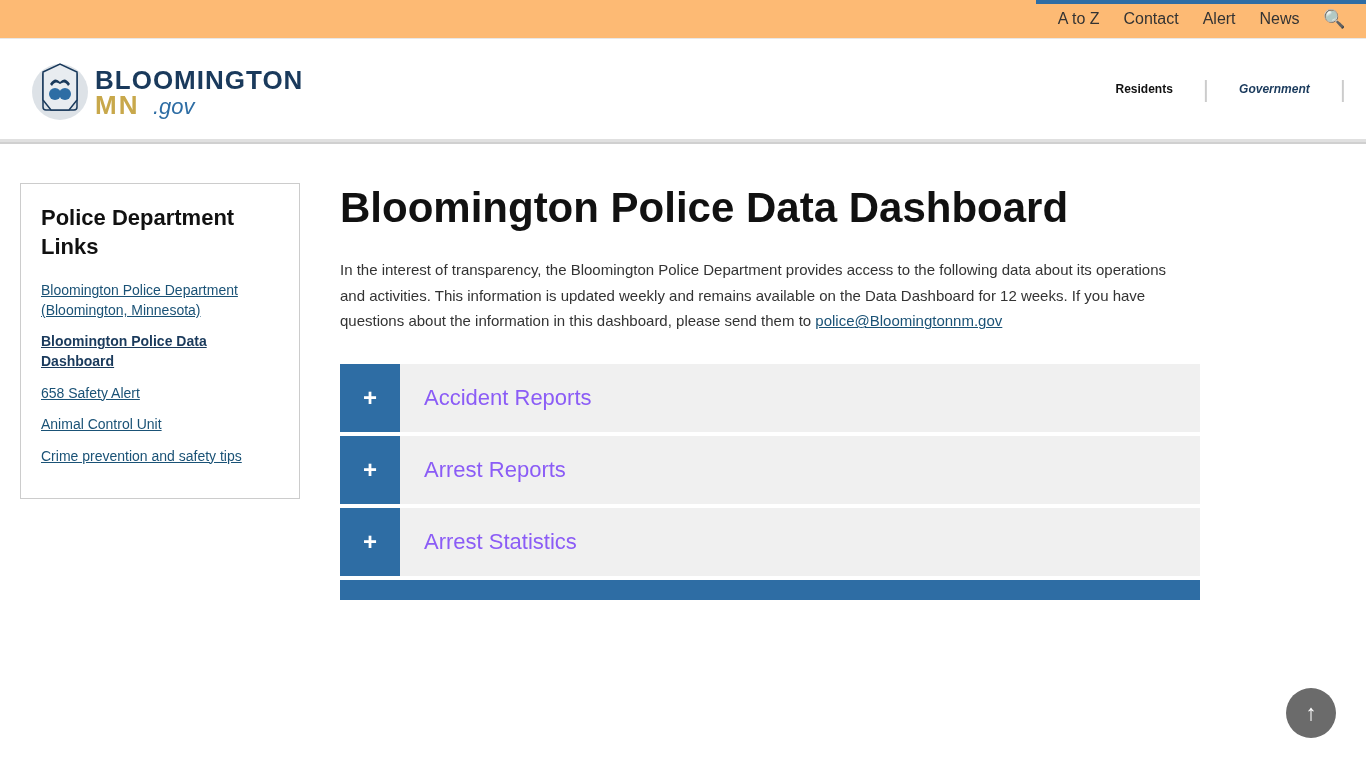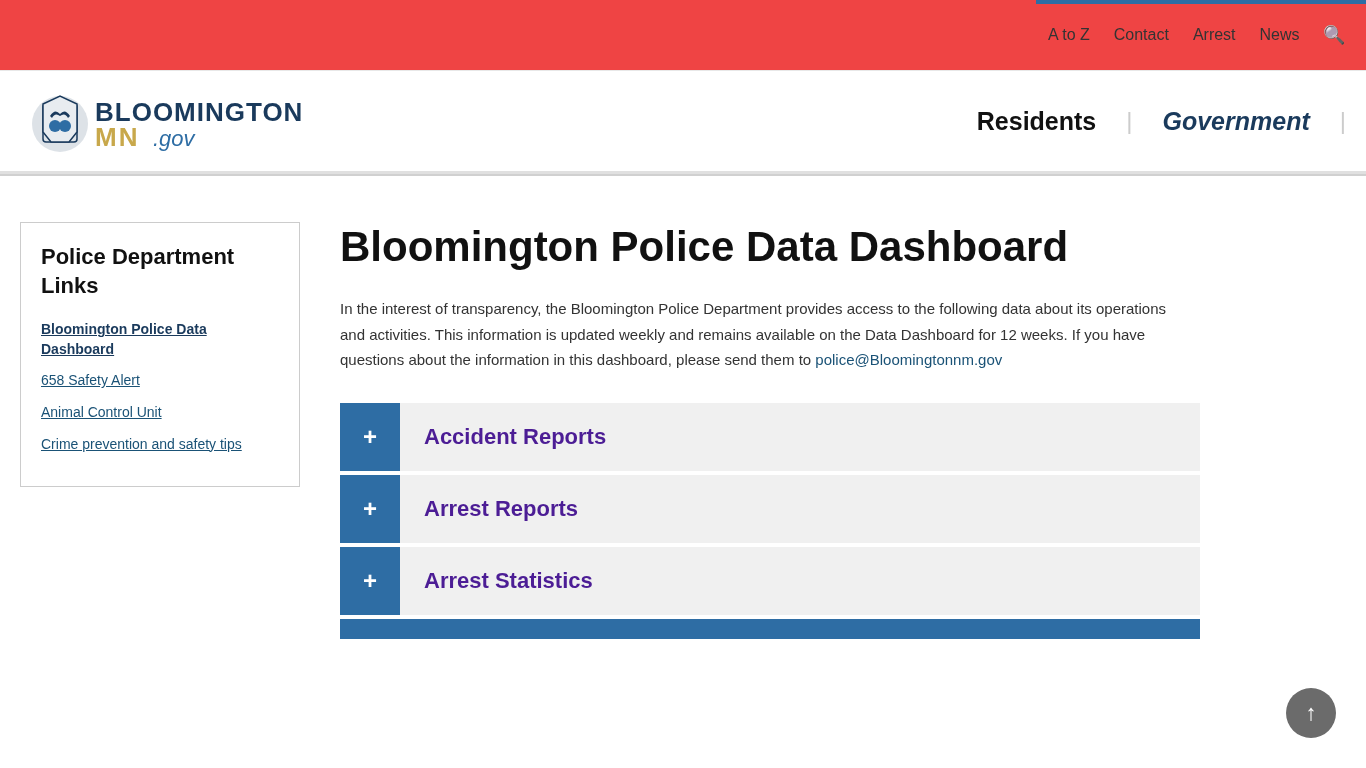--- a/index.html
+++ b/index.html
@@ -27,21 +27,21 @@
     .logo-svg {
       width: 340px;
       height: 80px;
     }
     .main-nav {
       display: flex;
       align-items: center;
       gap: 0;
     }
     .nav-item {
-      font-size: 25px;
+      font-size: 12px;
       font-weight: bold;
       color: #111;
       padding: 10px 30px;
       text-decoration: none;
       cursor: pointer;
       border: none;
       background: none;
     }
     .nav-divider {
       color: #ccc;
@@ -57,21 +57,21 @@
     .header-rule {
       border: none;
       border-top: 2px solid #d0d0d0;
       margin: 0;
     }
 
     
     .main-layout {
       display: flex;
       max-width: 1366px;
-      margin: 16px auto;
+      margin: 9px auto;
       padding: 30px 20px;
       gap: 40px;
     }
 
     
     .sidebar {
       min-width: 220px;
       max-width: 280px;
       border: 1px solid #ccc;
       padding: 20px;
@@ -118,20 +118,21 @@
     }
     .intro-text {
       font-size: 15px;
       color: #333;
       line-height: 1.7;
       margin-bottom: 30px;
       max-width: 850px;
     }
     .intro-text a {
       color: #1a5276;
+      text-decoration: underline;
     }
 
     
     .accordion {
       display: flex;
       flex-direction: column;
       gap: 4px;
       max-width: 860px;
     }
     .accordion-item {
@@ -148,22 +149,22 @@
       width: 60px;
       min-width: 60px;
       height: 68px;
       display: flex;
       align-items: center;
       justify-content: center;
       flex-shrink: 0;
     }
     .accordion-label {
       font-size: 22px;
-      font-weight: bold;
-      color: #4c1d95;
+      font-weight: normal;
+      color: #8b5cf6;
       padding: 0 24px;
     }
     .accordion-item:last-child {
       margin-bottom: 0;
     }
 
     
     .back-to-top {
       position: fixed;
       bottom: 30px;
@@ -177,45 +178,45 @@
       font-size: 22px;
       cursor: pointer;
       display: flex;
       align-items: center;
       justify-content: center;
     }
 
     
     .top-utility {
       position: relative;
-      background: #ef4444;
+      background: #fdba74;
       display: flex;
       justify-content: flex-end;
       align-items: center;
-      padding: 24px 20px;
+      padding: 8px 20px;
       gap: 24px;
       border-bottom: 1px solid #e8e8e8;
     }
     .active-indicator {
       position: absolute;
       top: 0;
       right: 0;
       width: 330px;
       height: 4px;
       background: #2e6da4;
     }
   </style>
 </head>
 <body>
 
 <div class="top-utility">
   <div class="active-indicator"></div>
   <a>A to Z</a>
   <a>Contact</a>
-  <a>Arrest</a>
+  <a>Alert</a>
   <a>News</a>
   <button class="search-icon-btn" title="Search">
     <span>🔍</span>
   </button>
 </div>
 
 <header class="header">
   <div class="logo-area">
 
     <svg class="logo-svg" viewBox="0 0 340 80" xmlns="http://www.w3.org/2000/svg">
@@ -248,20 +249,23 @@
   </nav>
 </header>
 
 <hr class="header-rule">
 
 <div class="main-layout">
 
   <aside class="sidebar">
     <h2 class="sidebar-title">Police Department Links</h2>
     <ul class="sidebar-links">
+      <li>
+        <a>Bloomington Police Department (Bloomington, Minnesota)</a>
+      </li>
       <li>
         <a class="current-link">Bloomington Police Data Dashboard</a>
       </li>
       <li>
         <a>658 Safety Alert</a>
       </li>
       <li>
         <a>Animal Control Unit</a>
       </li>
       <li>

